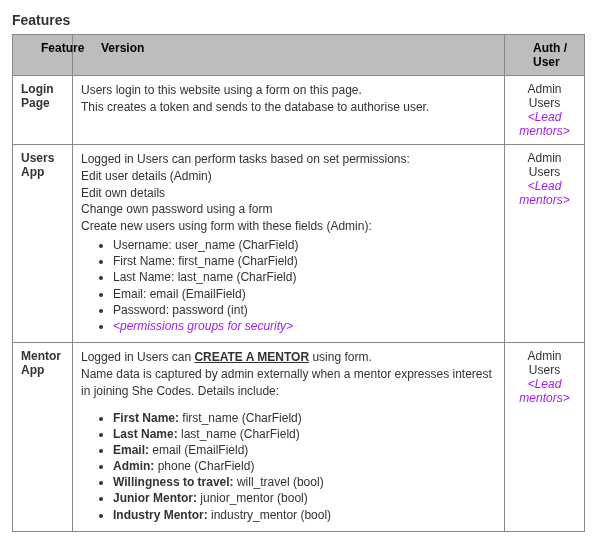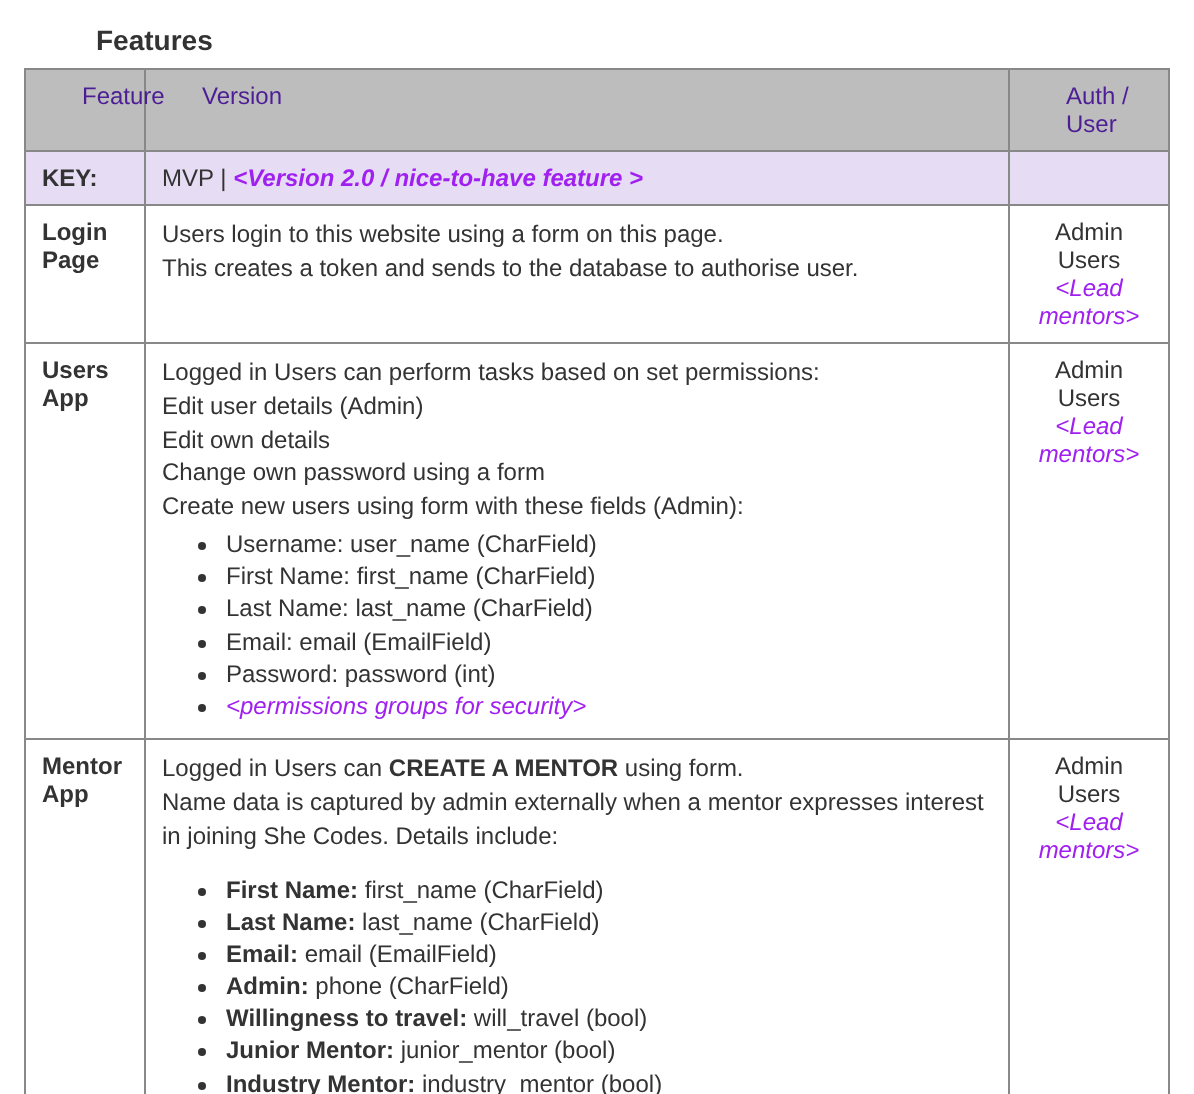--- a/index.html
+++ b/index.html
@@ -10,37 +10,36 @@
     font-size: 12px;
     color: #333;
     background: #fff;
     width: 597px;
   }
   .title {
     font-weight: bold;
     font-size: 14px;
     margin-bottom: 6px;
     color: #333;
-    margin-left: 36px;
   }
   table {
     border-collapse: collapse;
     width: 100%;
     table-layout: fixed;
   }
   th, td {
     border: 1px solid #888;
     padding: 6px 8px;
     vertical-align: top;
     text-align: left;
   }
   th {
     background: #bdbdbd;
-    font-weight: normal;
-    color: #4c1d95;
+    font-weight: bold;
+    color: #000000;
     padding-left: 28px;
   }
   col.c1 { width: 60px; }
   col.c2 { width: auto; }
   col.c3 { width: 80px; }
   .key-row td {
     background: #e6ddf5;
   }
   .bold { font-weight: bold; }
   .v2 {
@@ -56,48 +55,41 @@
   ul {
     margin: 2px 0 2px 0;
     padding-left: 32px;
   }
   li {
     margin: 0;
     padding: 0;
     line-height: 1.35;
   }
   .line { line-height: 1.4; }
-  .underline { }
+  .underline { text-decoration: underline; }
 </style>
 </head>
 <body>
 
 <div class="title">Features</div>
 
 <table>
   <colgroup>
       <col class="c1">
       <col class="c2">
       <col class="c3">
     </colgroup>
   <thead>
     <tr>
       <th>Feature</th>
       <th>Version</th>
       <th>Auth / User</th>
     </tr>
   </thead>
   <tbody>
-    <tr class="key-row">
-      <td class="bold">KEY:</td>
-      <td>
-        <span>MVP</span><span> | </span><span class="v2">&lt;Version 2.0 / nice-to-have feature &gt;</span>
-      </td>
-      <td></td>
-    </tr>
 
     <tr>
       <td class="bold">Login Page</td>
       <td>
         <div class="line">Users login to this website using a form on this page.</div>
         <div class="line">This creates a token and sends to the database to authorise user.</div>
       </td>
       <td class="auth-cell">
         <div>Admin</div>
         <div>Users</div>

